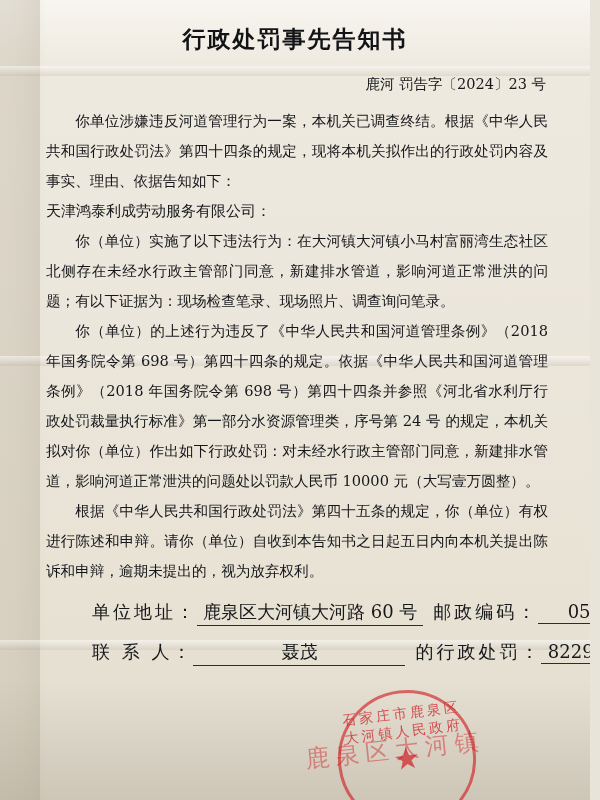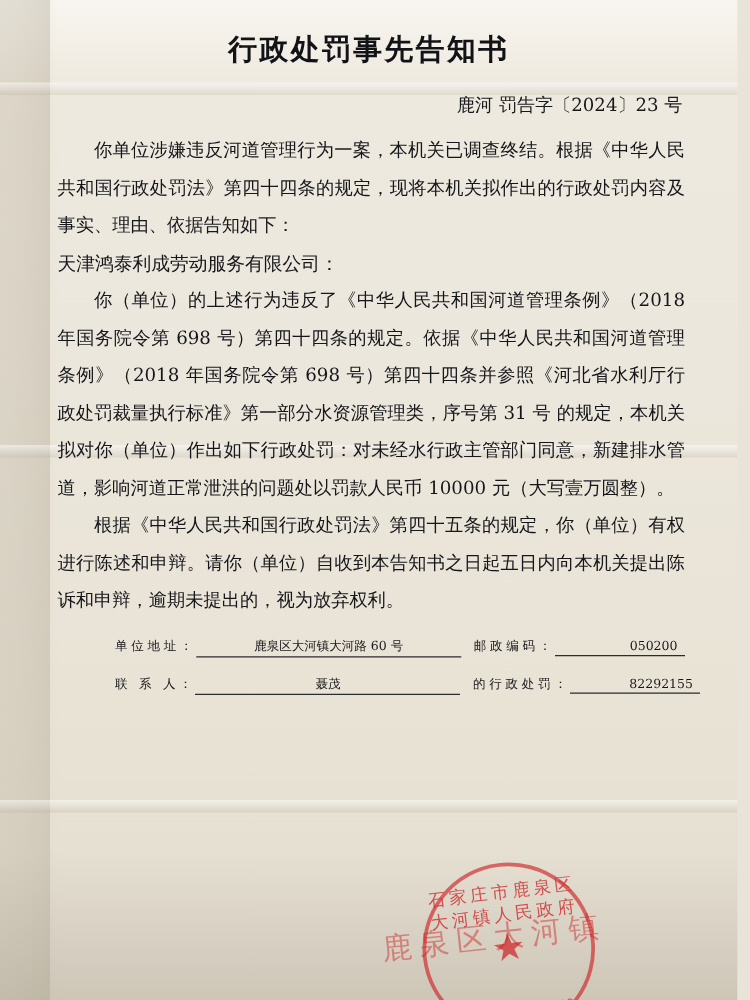--- a/index.html
+++ b/index.html
@@ -82,21 +82,21 @@
     text-indent: 2em;
     text-align: justify;
   }
   p.para.noindent { text-indent: 0; }
 
   
   .fields {
     margin-top: 0;
     padding: 0 46px 0 46px;
     font-family: "DejaVu Serif", serif;
-    font-size: 10px;
+    font-size: 18px;
   }
   .field-row {
     display: flex;
     align-items: baseline;
     margin-top: 14px;
     padding-left: 46px;
   }
   .field-label {
     white-space: nowrap;
     letter-spacing: 3px;
@@ -188,22 +188,23 @@
     <div class="title">行政处罚事先告知书</div>
 
     <div class="docnum-row">鹿河 罚告字〔2024〕23 号</div>
 
     <div class="body-wrap">
 
       <p class="para">你单位涉嫌违反河道管理行为一案，本机关已调查终结。根据《中华人民共和国行政处罚法》第四十四条的规定，现将本机关拟作出的行政处罚内容及事实、理由、依据告知如下：</p>
 
       <p class="para noindent addressee">天津鸿泰利成劳动服务有限公司：</p>
 
-
-      <p class="para">你（单位）的上述行为违反了《中华人民共和国河道管理条例》（2018年国务院令第 698 号）第四十四条的规定。依据《中华人民共和国河道管理条例》（2018 年国务院令第 698 号）第四十四条并参照《河北省水利厅行政处罚裁量执行标准》第一部分水资源管理类，序号第 31 号 的规定，本机关拟对你（单位）作出如下行政处罚：对未经水行政主管部门同意，新建排水管道，影响河道正常泄洪的问题处以罚款人民币 10000 元（大写壹万圆整）。</p>
+      <p class="para">你（单位）实施了以下违法行为：在大河镇大河镇小马村富丽湾生态社区北侧存在未经水行政主管部门同意，新建排水管道，影响河道正常泄洪的问题；有以下证据为：现场检查笔录、现场照片、调查询问笔录。</p>
+
+      <p class="para">你（单位）的上述行为违反了《中华人民共和国河道管理条例》（2018年国务院令第 698 号）第四十四条的规定。依据《中华人民共和国河道管理条例》（2018 年国务院令第 698 号）第四十四条并参照《河北省水利厅行政处罚裁量执行标准》第一部分水资源管理类，序号第 24 号 的规定，本机关拟对你（单位）作出如下行政处罚：对未经水行政主管部门同意，新建排水管道，影响河道正常泄洪的问题处以罚款人民币 10000 元（大写壹万圆整）。</p>
 
       <p class="para">根据《中华人民共和国行政处罚法》第四十五条的规定，你（单位）有权进行陈述和申辩。请你（单位）自收到本告知书之日起五日内向本机关提出陈诉和申辩，逾期未提出的，视为放弃权利。</p>
 
 
     </div>
 
     <div class="fields">
 
       <div class="field-row">
         <span class="field-label">单位地址：</span>

